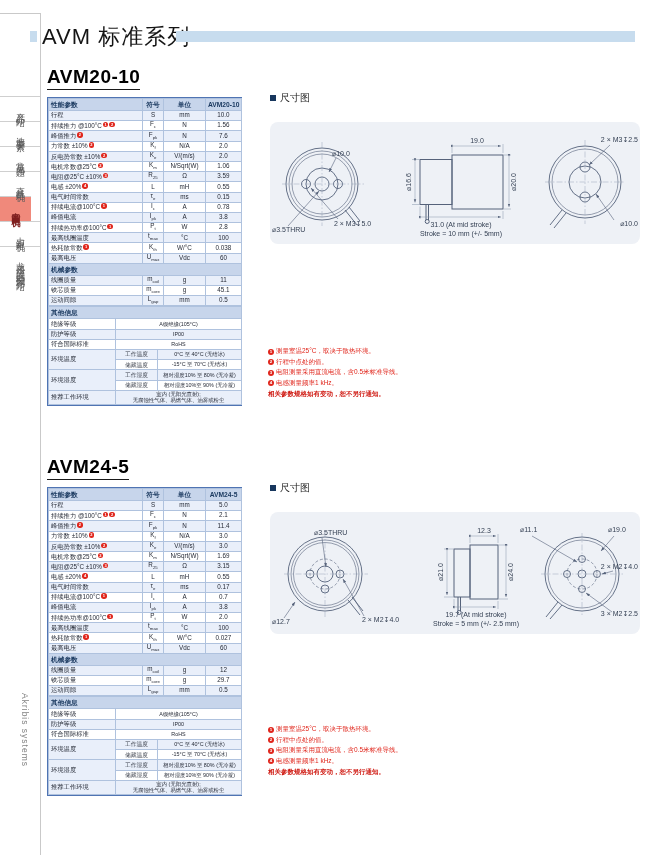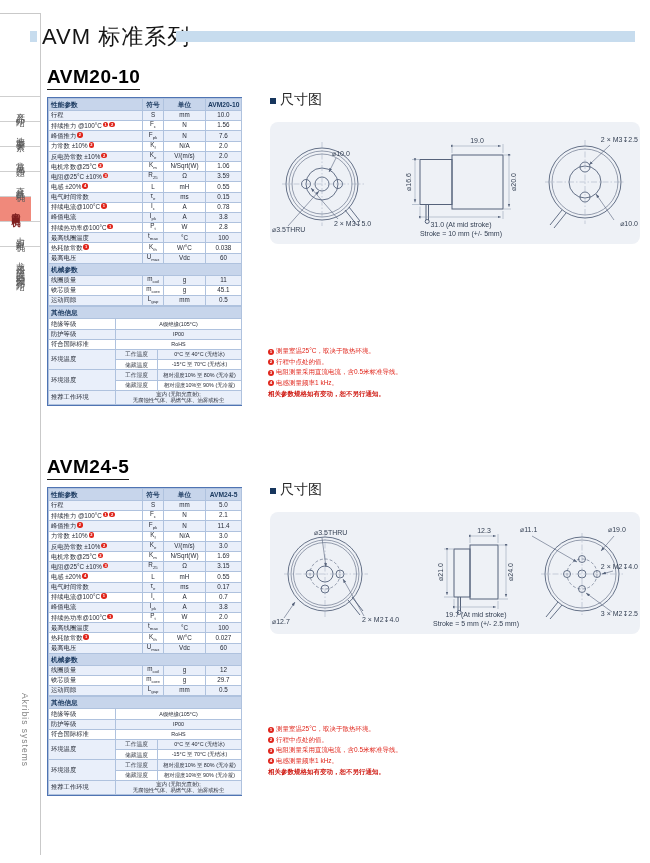--- a/index.html
+++ b/index.html
@@ -19,21 +19,21 @@
   .brand{position:absolute;left:20px;top:693px;writing-mode:vertical-rl;text-orientation:mixed;
     font-size:8.5px;color:#838383;letter-spacing:1px;}
   
   .title-sq{position:absolute;left:30px;top:31px;width:7px;height:11px;background:#c7dcee;}
   .page-title{position:absolute;left:42px;top:22px;font-size:22px;font-weight:500;color:#141414;letter-spacing:1px;}
   .title-band{position:absolute;left:176px;top:31px;width:459px;height:11px;background:#c7dcee;}
   
   .sec-h{position:absolute;left:47px;font-size:19px;font-weight:700;color:#000;
     border-bottom:1.6px solid #1a1a1a;padding-bottom:1px;letter-spacing:0.5px;}
   
-  .dim-h{position:absolute;font-size:14px;color:#262626;}
+  .dim-h{position:absolute;font-size:10px;color:#262626;}
   .dim-h .sq{display:inline-block;width:6px;height:6px;background:#17365d;margin-right:4px;vertical-align:0.5px;}
   .panel{position:absolute;left:270px;width:370px;height:122px;background:#eef1f6;border-radius:8px;}
   .panel svg{display:block;}
   .panel text{font-size:7px;fill:#333f52;}
   
   .notes{position:absolute;left:268px;width:220px;font-size:6.5px;color:#e0251b;line-height:10.6px;}
   .nline{white-space:nowrap;}
   .nfoot{font-weight:bold;color:#cf1810;margin-top:1px;white-space:nowrap;}
   .nt{display:inline-block;width:6px;height:6px;border-radius:50%;background:#e0251b;color:#fff;
     font-size:4.4px;line-height:6.2px;text-align:center;font-weight:bold;}

